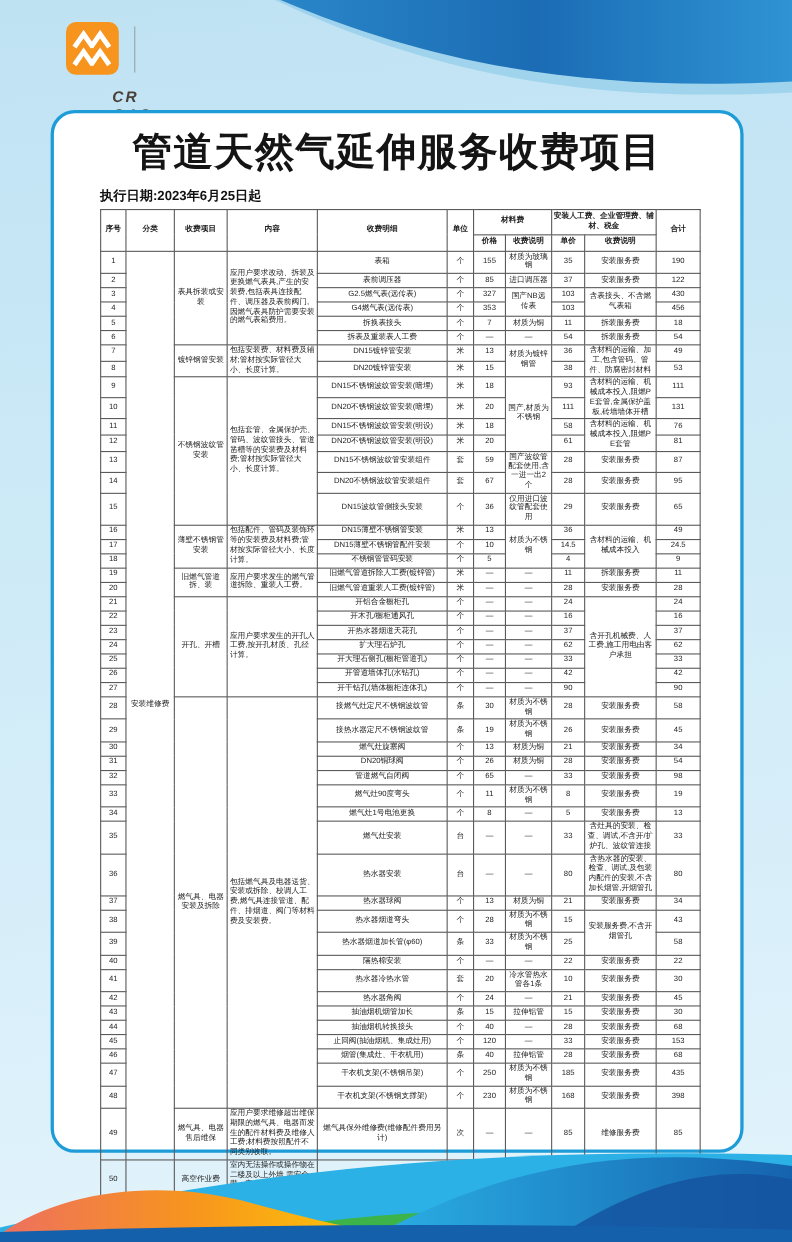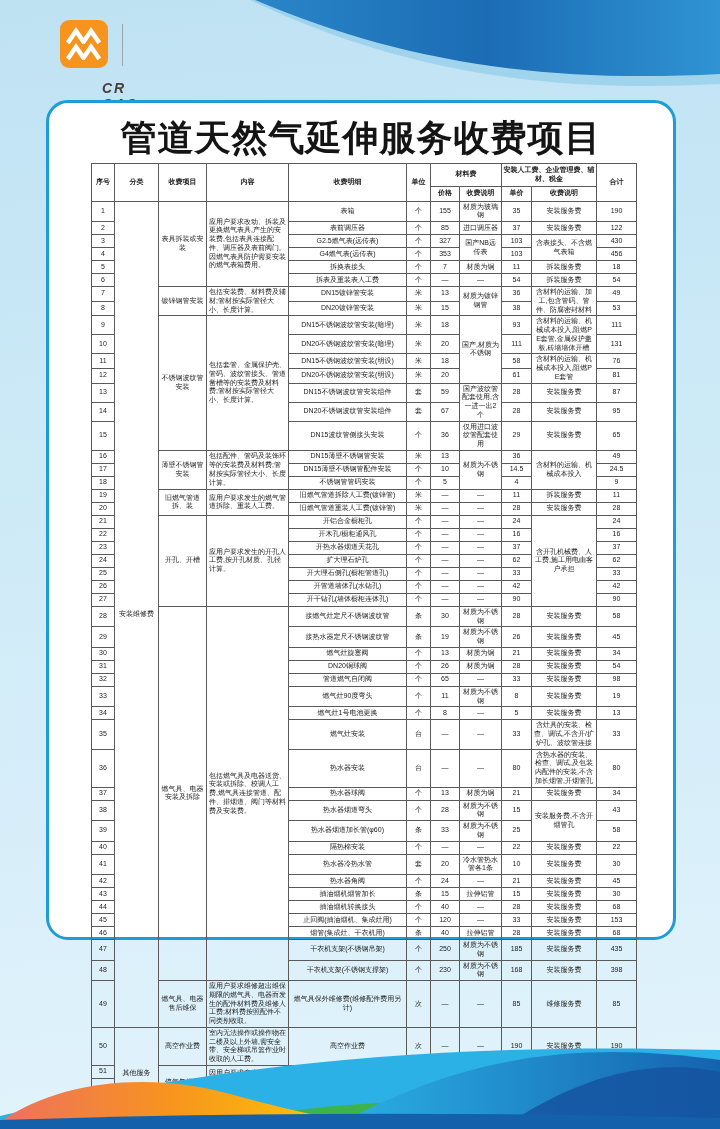--- a/index.html
+++ b/index.html
@@ -16,21 +16,21 @@
   .brand-mark{width:48px;height:48px;background:#f7941e;border-radius:9px;display:flex;align-items:center;justify-content:center;}
   .brand-cn{font-size:26px;font-weight:900;color:#4a4038;margin:8px 0 0 8px;letter-spacing:1px;font-family:"Liberation Serif","DejaVu Serif",serif;}
   .brand-en{position:absolute;top:60px;left:42px;font-size:14px;font-weight:700;color:#4a4038;letter-spacing:2px;font-style:italic;}
   .brand-sep{width:1px;height:42px;background:#9aa3a8;margin:4px 12px 0 14px;}
   .hotline-wrap{position:relative;margin-top:2px;}
   .hotline-num{font-size:30px;font-weight:900;font-style:italic;color:#1b75bc;letter-spacing:1px;line-height:1;}
   .hotline-label{font-size:10px;color:#8a7a66;letter-spacing:3px;margin-top:8px;}
   .sparkle{position:absolute;top:-8px;right:-14px;}
 
   .card{
-    position:absolute;left:46px;top:100px;width:630px;height:840px;box-sizing:border-box;
+    position:absolute;left:46px;top:100px;width:630px;height:948px;box-sizing:border-box;
     background:#ffffff;border:3px solid #1e9cd7;border-radius:22px;
   }
   .page-title{text-align:center;margin-top:11px;font-size:36px;font-weight:900;color:#141414;letter-spacing:1px;}
   .exec-date{margin:7px 0 3px 42px;font-size:12px;font-weight:700;color:#111;}
 
   table.fee{margin-left:42px;width:545px;border-collapse:collapse;table-layout:fixed;font-size:7px;color:#222;}
   table.fee th,table.fee td{
     border:1px solid #5a5a5a;padding:1px 2px;text-align:center;vertical-align:middle;
     line-height:1.25;word-break:break-all;height:10px;
   }
@@ -62,20 +62,21 @@
           <path d="M19 30 L26 20 L33 30"></path>
       </g>
     </svg>
   </div>
   <div class="brand-en">CR GAS</div>
   <div class="brand-sep"></div>
 </div>
 
 <div class="card">
   <div class="page-title">管道天然气延伸服务收费项目</div>
+  <div class="exec-date">执行日期:2023年6月25日起</div>
 
   <table class="fee">
     <colgroup>
       <col style="width:23px">
         <col style="width:44px">
         <col style="width:48px">
         <col style="width:82px">
       <col style="width:118px">
         <col style="width:24px">
         <col style="width:29px">

